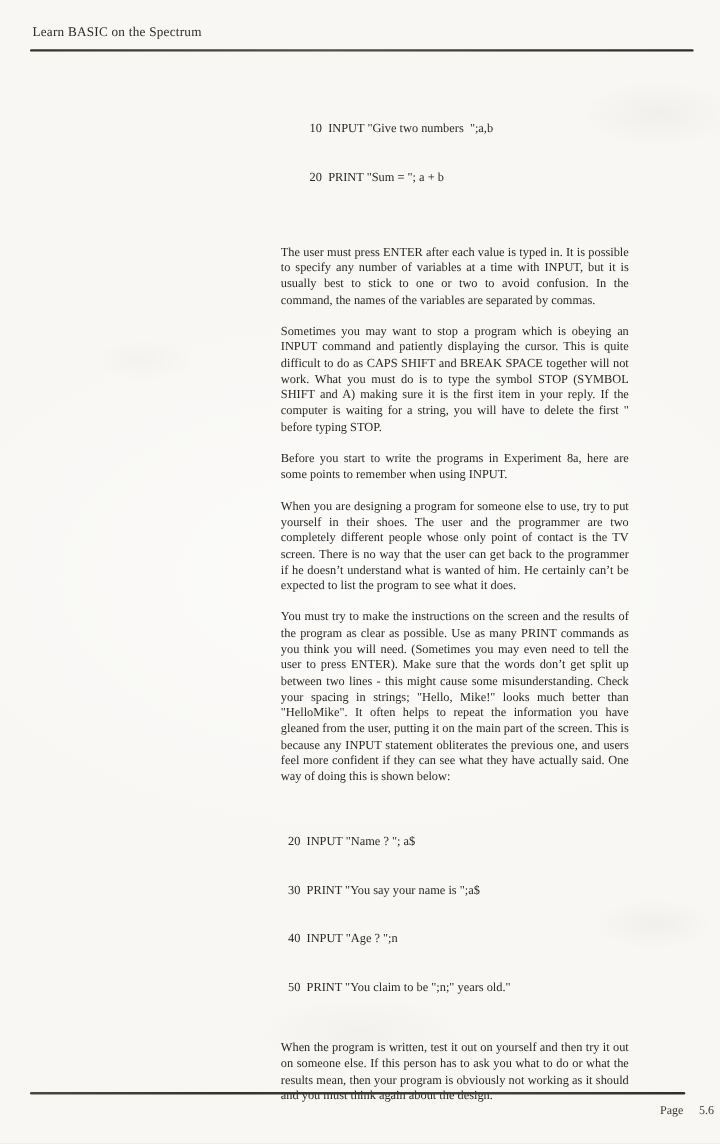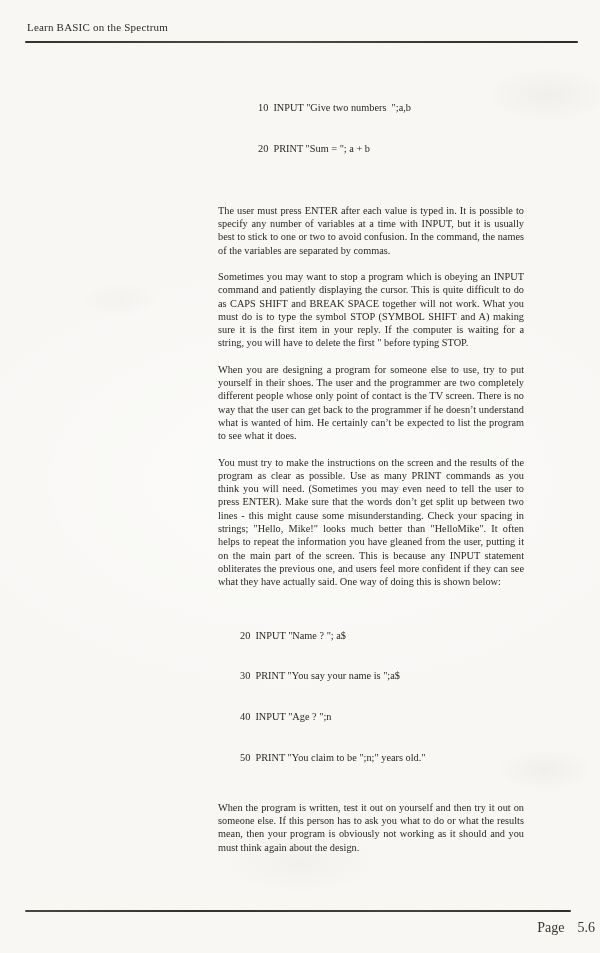--- a/index.html
+++ b/index.html
@@ -59,21 +59,21 @@
   
   .text-column {
     position: absolute;
     left: 218px;
     top: 74px;
     width: 306px;
     font-size: 10.3px;
     line-height: 13.3px;
   }
   .text-column p {
-    margin: 0 0 13px 0;
+    margin: 0 0 13px 16px;
     text-align: justify;
   }
   .code {
     white-space: pre;
     font-size: 10.3px;
     line-height: 13.6px;
   }
   .code-1 {
     margin: 0 0 21px 0;
     padding-left: 40px;
@@ -82,21 +82,21 @@
     margin: 8px 0 9px 0;
     padding-left: 22px;
   }
   .code-line { white-space: pre; }
 
   
   .page-num {
     position: absolute;
     top: 920px;
     right: 24px;
-    font-size: 14px;
+    font-size: 10px;
     display: flex;
     gap: 13px;
     color: #3a362f;
   }
 </style>
 </head>
 <body>
 
 <div class="page">
 
@@ -105,20 +105,21 @@
 
   <div class="text-column">
 
     <div class="code code-1">
       <div class="code-line">10  INPUT "Give two numbers  ";a,b</div>
       <div class="code-line">20  PRINT "Sum = "; a + b</div>
     </div>
 
     <p>The user must press ENTER after each value is typed in. It is possible to specify any number of variables at a time with INPUT, but it is usually best to stick to one or two to avoid confusion. In the command, the names of the variables are separated by commas.</p>
     <p>Sometimes you may want to stop a program which is obeying an INPUT command and patiently displaying the cursor. This is quite difficult to do as CAPS SHIFT and BREAK SPACE together will not work. What you must do is to type the symbol STOP (SYMBOL SHIFT and A) making sure it is the first item in your reply. If the computer is waiting for a string, you will have to delete the first " before typing STOP.</p>
+    <p>Before you start to write the programs in Experiment 8a, here are some points to remember when using INPUT.</p>
     <p>When you are designing a program for someone else to use, try to put yourself in their shoes. The user and the programmer are two completely different people whose only point of contact is the TV screen. There is no way that the user can get back to the programmer if he doesn’t understand what is wanted of him. He certainly can’t be expected to list the program to see what it does.</p>
     <p>You must try to make the instructions on the screen and the results of the program as clear as possible. Use as many PRINT commands as you think you will need. (Sometimes you may even need to tell the user to press ENTER). Make sure that the words don’t get split up between two lines - this might cause some misunderstanding. Check your spacing in strings; "Hello, Mike!" looks much better than "HelloMike". It often helps to repeat the information you have gleaned from the user, putting it on the main part of the screen. This is because any INPUT statement obliterates the previous one, and users feel more confident if they can see what they have actually said. One way of doing this is shown below:</p>
 
     <div class="code code-2">
       <div class="code-line">20  INPUT "Name ? "; a$</div>
       <div class="code-line">30  PRINT "You say your name is ";a$</div>
       <div class="code-line">40  INPUT "Age ? ";n</div>
       <div class="code-line">50  PRINT "You claim to be ";n;" years old."</div>
     </div>
 

